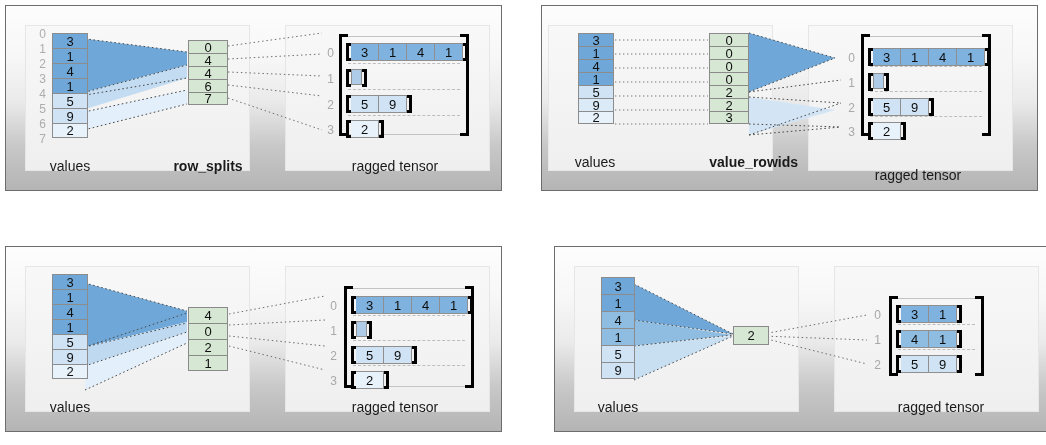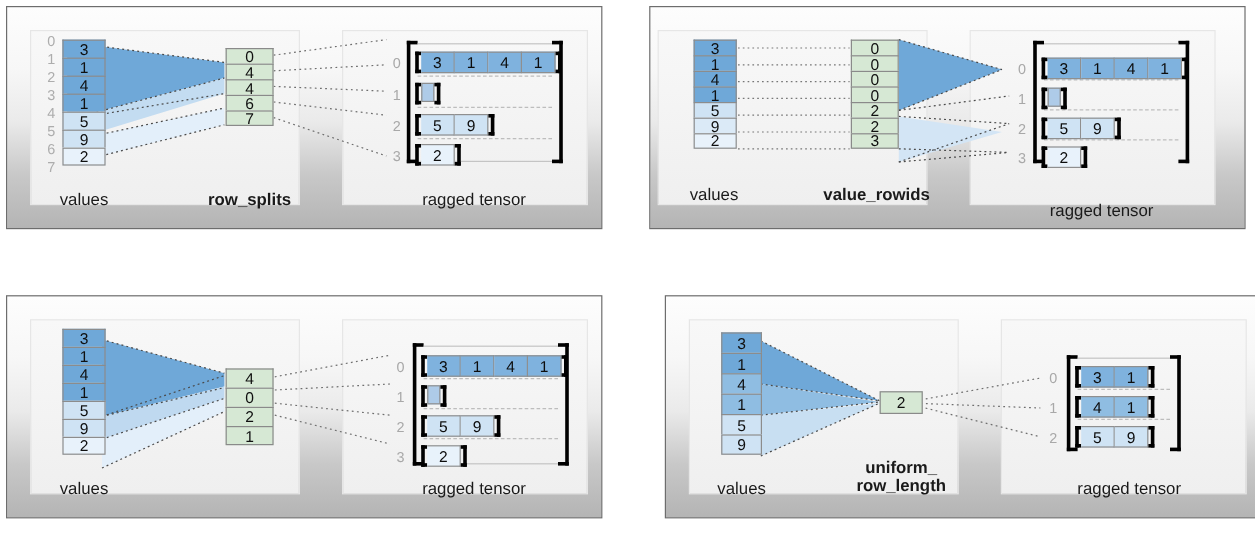--- a/index.html
+++ b/index.html
@@ -297,21 +297,21 @@
       <div class="rt-row" style="left:27px;top:94px;">
         <div class="rt-inner">
           <div class="rt-ib-l"></div>
           <div class="rt-cell" style="width:28px;background:#e8f2fb;">2</div>
           <div class="rt-ib-r"></div>
         </div>
       </div>
     </div>
 
     <div class="cap" style="left:22px;top:155px;width:100px;">values</div>
-    <div class="cap bold" style="left:140px;top:155px;width:135px;">value_rowids</div>
+    <div class="cap bold" style="left:140px;top:155px;width:135px;text-align:right;">value_rowids</div>
     <div class="cap" style="left:325px;top:168px;width:140px;">ragged tensor</div>
   </div>
 
   <div class="panel p-bl">
     <div class="panel-frame"></div>
 
     <div class="card" style="left:25px;top:44px;width:225px;height:146px;"></div>
     <div class="card" style="left:285px;top:44px;width:205px;height:146px;"></div>
 
     <svg class="overlay" width="523" height="223">
@@ -476,18 +476,16 @@
         <div class="rt-inner">
           <div class="rt-ib-l"></div>
           <div class="rt-cell" style="width:28px;background:#cfe3f4;">5</div>
           <div class="rt-cell" style="width:28px;background:#cfe3f4;">9</div>
           <div class="rt-ib-r"></div>
         </div>
       </div>
     </div>
 
     <div class="cap" style="left:45px;top:178px;width:100px;">values</div>
-    <div class="cap bold" style="left:163px;top:160px;width:130px;">uniform_
-row_length</div>
     <div class="cap" style="left:348px;top:178px;width:140px;">ragged tensor</div>
   </div>
 
 </div>
 
 </body></html>

